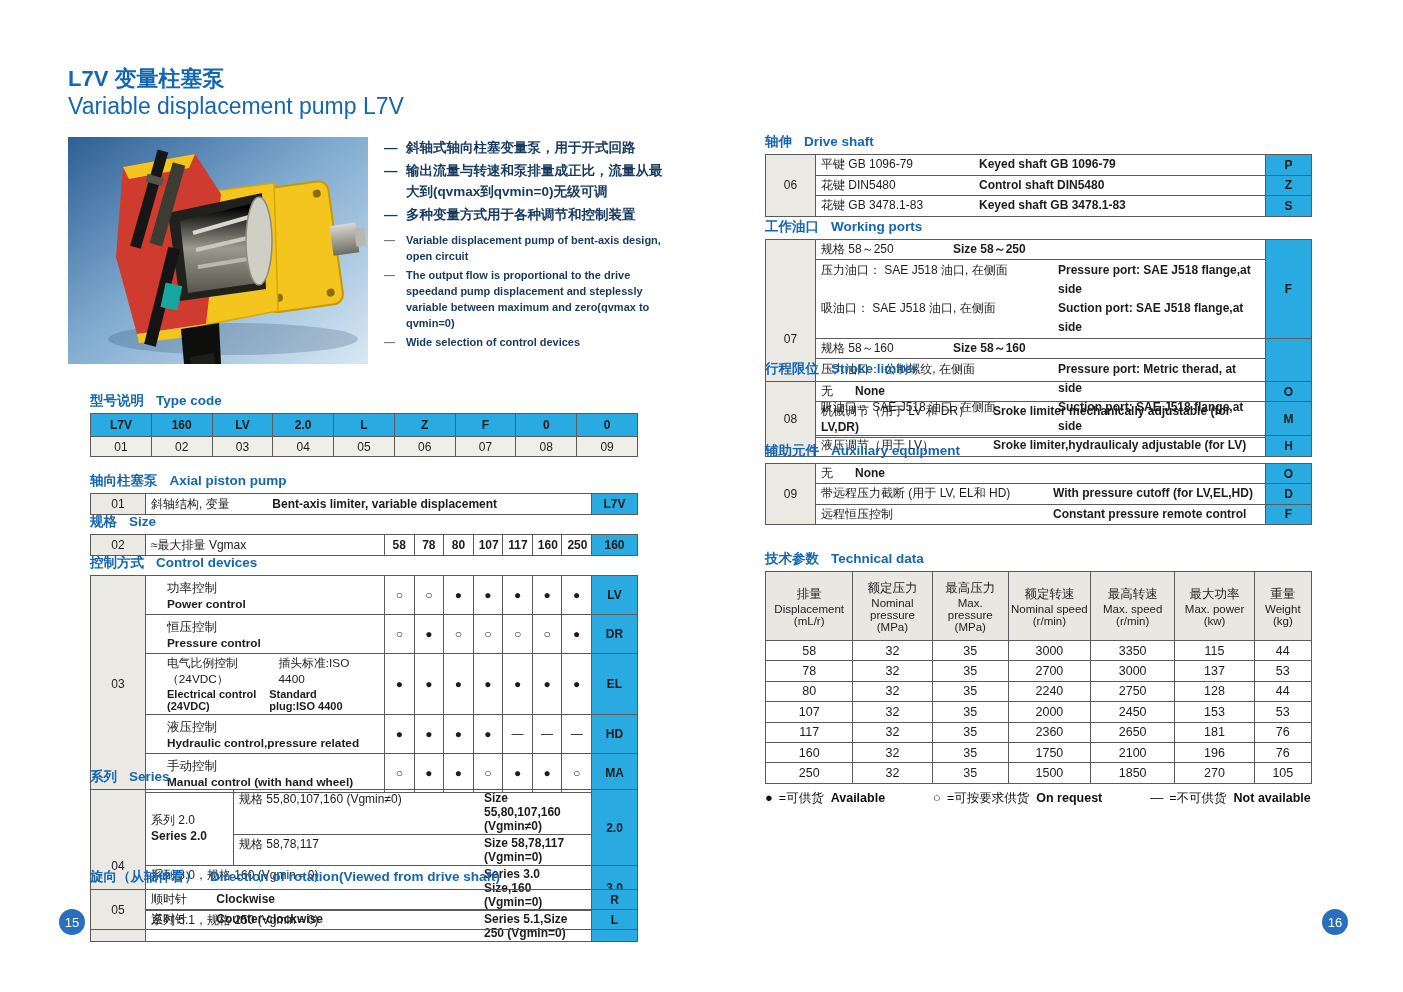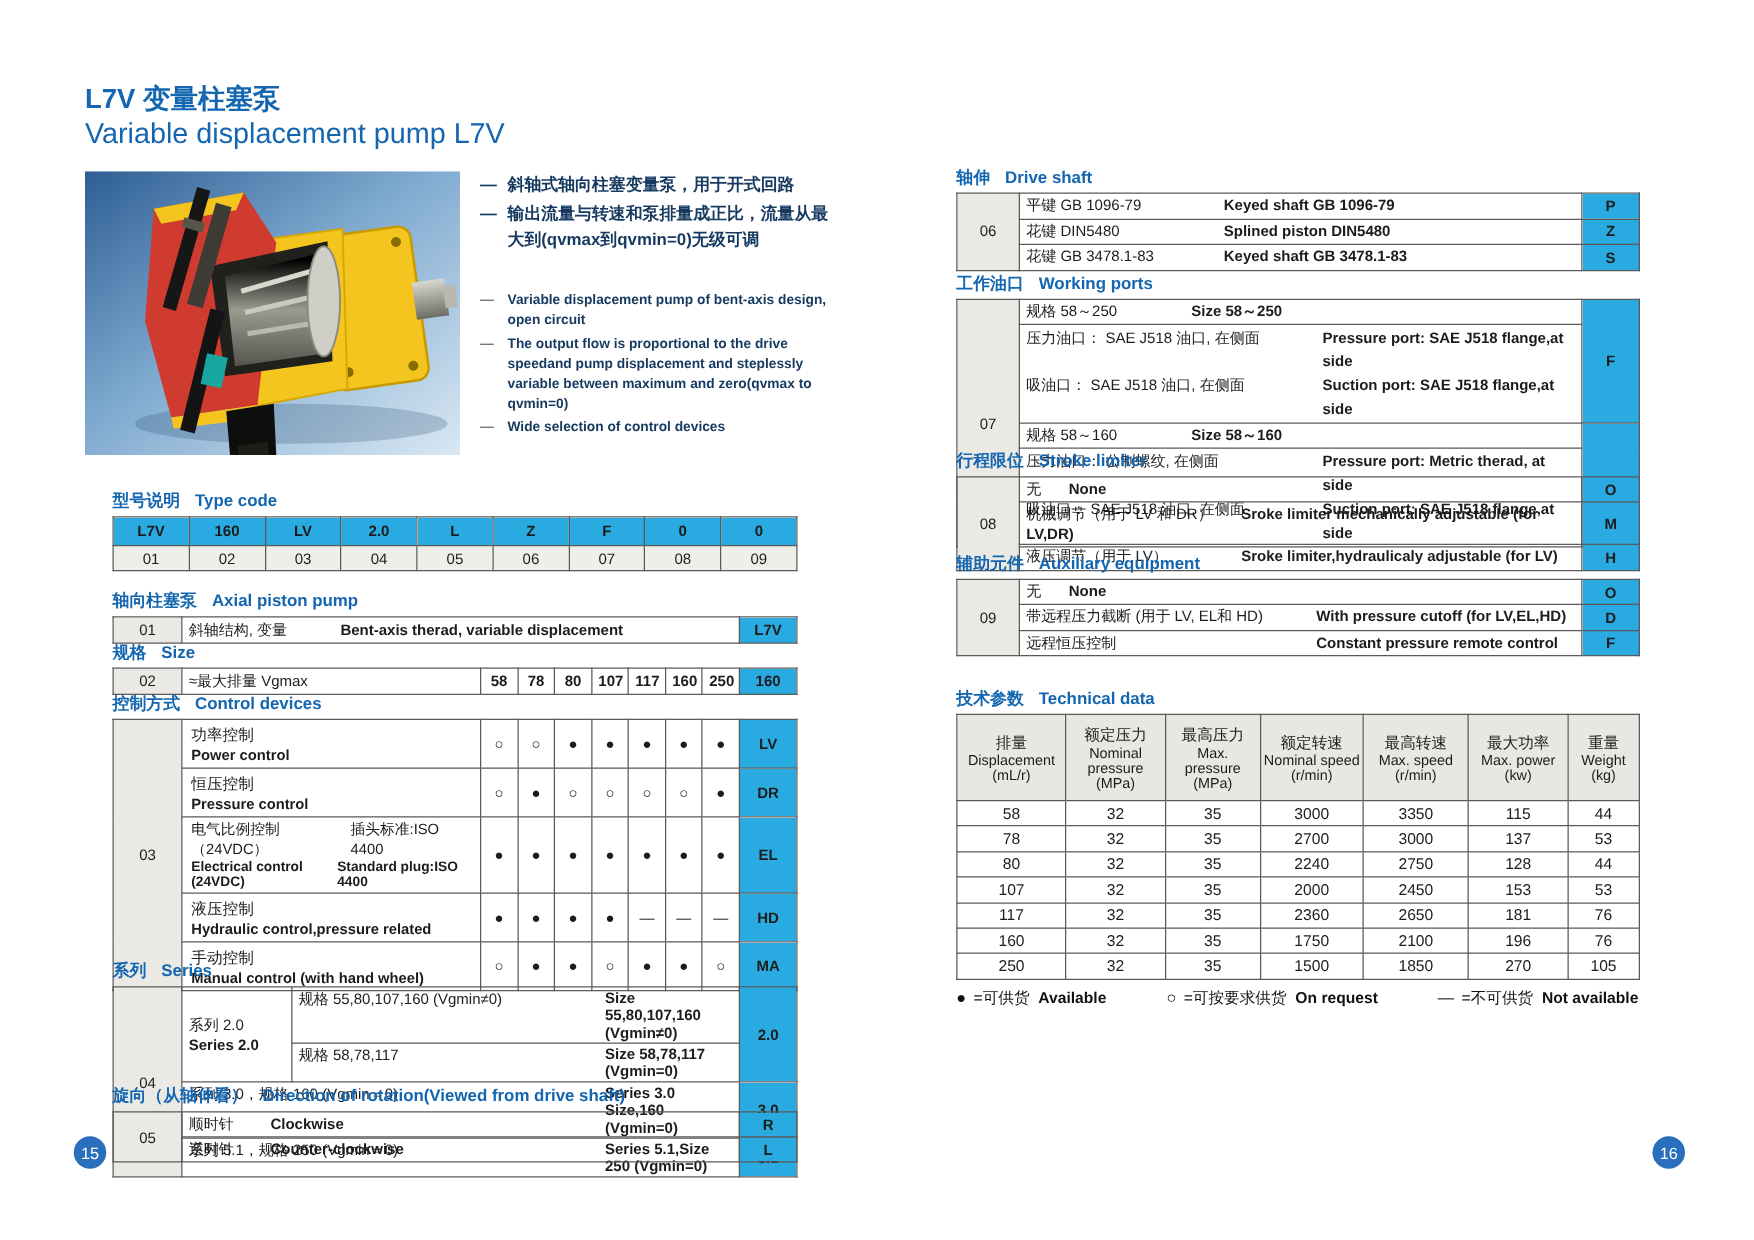--- a/index.html
+++ b/index.html
@@ -35,21 +35,21 @@
   #intro-en .b::before{content:"—";position:absolute;left:0;top:0;color:#777;}
   
   .lsec{left:90px;width:548px;}
   #sec-typecode{top:392px;}
   #sec-axial{top:472px;}
   #sec-size{top:513px;}
   #sec-control{top:554px;}
   #sec-series{top:768px;}
   #sec-rotation{top:868px;}
   
-  #sec-control td.desc{padding:2px 7px;}
+  #sec-control td.desc{padding:2px 21px;}
   #sec-control .zh-line{font-size:12.5px;display:flex;justify-content:space-between;}
   #sec-control .en-line{font-size:11.8px;font-weight:600;display:flex;justify-content:space-between;}
   .dot{text-align:center;font-size:13px;}
   #sec-control tr{height:39px;}
   #sec-size tr{height:21px;}
   #sec-axial tr{height:21px;}
   #sec-axial .zh{display:inline-block;min-width:118px;}
   #sec-series tr{height:20px;}
   #sec-series .pair{display:flex;}
   #sec-series .pair .zh{width:245px;flex:none;}
@@ -156,20 +156,21 @@
     <rect x="95" y="147" width="17" height="25" fill="#18a7a0" transform="rotate(12 103 159)"></rect>
 
     <polygon points="113,192 151,186 153,227 116,227" fill="#0e0e0c"></polygon>
     <polygon points="122,220 146,216 147,227 123,227" fill="#1d1d1a"></polygon>
   </svg>
 </div>
 
 <div class="abs" id="intro-zh">
   <div class="b">斜轴式轴向柱塞变量泵，用于开式回路</div>
   <div class="b">输出流量与转速和泵排量成正比，流量从最大到(qvmax到qvmin=0)无级可调</div>
+  <div class="b">多种变量方式用于各种调节和控制装置</div>
 </div>
 <div class="abs" id="intro-en">
   <div class="b">Variable displacement pump of bent-axis design, open circuit</div>
   <div class="b">The output flow is proportional to the drive speedand pump displacement and steplessly variable between maximum and zero(qvmax to qvmin=0)</div>
   <div class="b">Wide selection of control devices</div>
 </div>
 
 <div class="abs lsec" id="sec-typecode">
   <div class="sec-title">
     <span>型号说明</span><span class="en">Type code</span>
@@ -208,21 +209,21 @@
   </div>
   <table class="tbl">
     <colgroup>
         <col style="width:55px">
         <col>
         <col style="width:46px">
       </colgroup>
     <tbody>
         <tr>
       <td class="idx-cell">01</td>
-      <td class="zh-en"><span class="zh">斜轴结构, 变量</span> <span class="cell-en">Bent-axis therad, variable displacement</span></td>
+      <td class="zh-en"><span class="zh">斜轴结构, 变量</span> <span class="cell-en">Bent-axis limiter, variable displacement</span></td>
       <td class="badge-cell">L7V</td>
     </tr>
   </tbody>
     </table>
 </div>
 
 <div class="abs lsec" id="sec-size">
   <div class="sec-title">
     <span>规格</span><span class="en">Size</span>
   </div>
@@ -461,21 +462,21 @@
         <col>
         <col style="width:46px">
       </colgroup>
     <tbody>
         <tr>
       <td class="idx-cell" rowspan="3">06</td>
       <td><span class="zh">平键  GB 1096-79</span><span class="cell-en">Keyed shaft   GB 1096-79</span></td>
       <td class="badge-cell">P</td>
     </tr>
     <tr>
-      <td><span class="zh">花键  DIN5480</span><span class="cell-en">Splined piston   DIN5480</span></td>
+      <td><span class="zh">花键  DIN5480</span><span class="cell-en">Control shaft   DIN5480</span></td>
       <td class="badge-cell">Z</td>
     </tr>
     <tr>
       <td><span class="zh">花键  GB 3478.1-83</span><span class="cell-en">Keyed shaft   GB 3478.1-83</span></td>
       <td class="badge-cell">S</td>
     </tr>
   </tbody>
     </table>
 </div>
 

